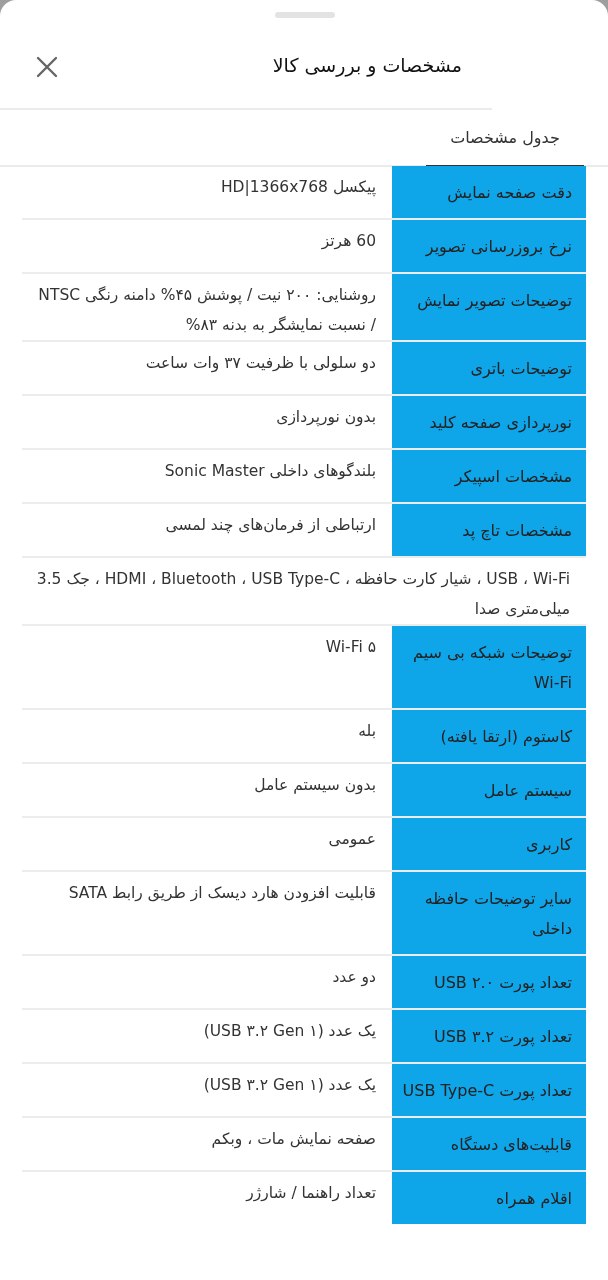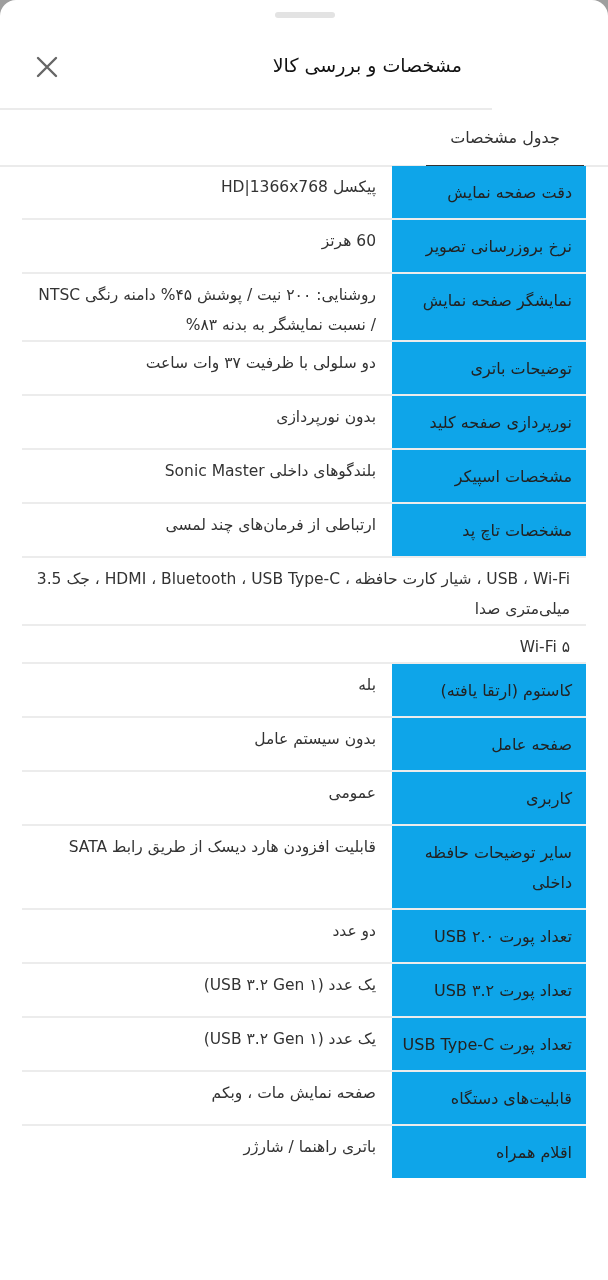--- a/index.html
+++ b/index.html
@@ -39,21 +39,21 @@
   <div class="table">
     <div class="row">
         <div class="label">دقت صفحه نمایش</div>
         <div class="value">پیکسل HD|1366x768</div>
       </div>
     <div class="row">
         <div class="label">نرخ بروزرسانی تصویر</div>
         <div class="value">60 هرتز</div>
       </div>
     <div class="row">
-        <div class="label">نمایشگر صفحه نمایش</div>
+        <div class="label">توضیحات تصویر نمایش</div>
         <div class="value">روشنایی: ۲۰۰ نیت / پوشش ۴۵% دامنه رنگی NTSC / نسبت نمایشگر به بدنه ۸۳%</div>
       </div>
     <div class="row">
         <div class="label">توضیحات باتری</div>
         <div class="value">دو سلولی با ظرفیت ۳۷ وات ساعت</div>
       </div>
     <div class="row">
         <div class="label">نورپردازی صفحه کلید</div>
         <div class="value">بدون نورپردازی</div>
       </div>
@@ -62,28 +62,29 @@
         <div class="value">بلندگوهای داخلی Sonic Master</div>
       </div>
     <div class="row">
         <div class="label">مشخصات تاچ پد</div>
         <div class="value">ارتباطی از فرمان‌های چند لمسی</div>
       </div>
     <div class="row">
         <div class="value">USB ، Wi-Fi ، شیار کارت حافظه ، HDMI ، Bluetooth ، USB Type-C ، جک 3.5 میلی‌متری صدا</div>
       </div>
     <div class="row">
+        <div class="label">توضیحات شبکه بی سیم Wi-Fi</div>
         <div class="value">Wi-Fi ۵</div>
       </div>
     <div class="row">
         <div class="label">کاستوم (ارتقا یافته)</div>
         <div class="value">بله</div>
       </div>
     <div class="row">
-        <div class="label">صفحه عامل</div>
+        <div class="label">سیستم عامل</div>
         <div class="value">بدون سیستم عامل</div>
       </div>
     <div class="row">
         <div class="label">کاربری</div>
         <div class="value">عمومی</div>
       </div>
     <div class="row">
         <div class="label">سایر توضیحات حافظه داخلی</div>
         <div class="value">قابلیت افزودن هارد دیسک از طریق رابط SATA</div>
       </div>
@@ -98,16 +99,16 @@
     <div class="row">
         <div class="label">تعداد پورت USB Type-C</div>
         <div class="value">یک عدد (USB ۳.۲ Gen ۱)</div>
       </div>
     <div class="row">
         <div class="label">قابلیت‌های دستگاه</div>
         <div class="value">صفحه نمایش مات ، وبکم</div>
       </div>
     <div class="row">
         <div class="label">اقلام همراه</div>
-        <div class="value">باتری راهنما / شارژر</div>
+        <div class="value">تعداد راهنما / شارژر</div>
       </div>
   </div>
 </div>
 
 </body></html>

